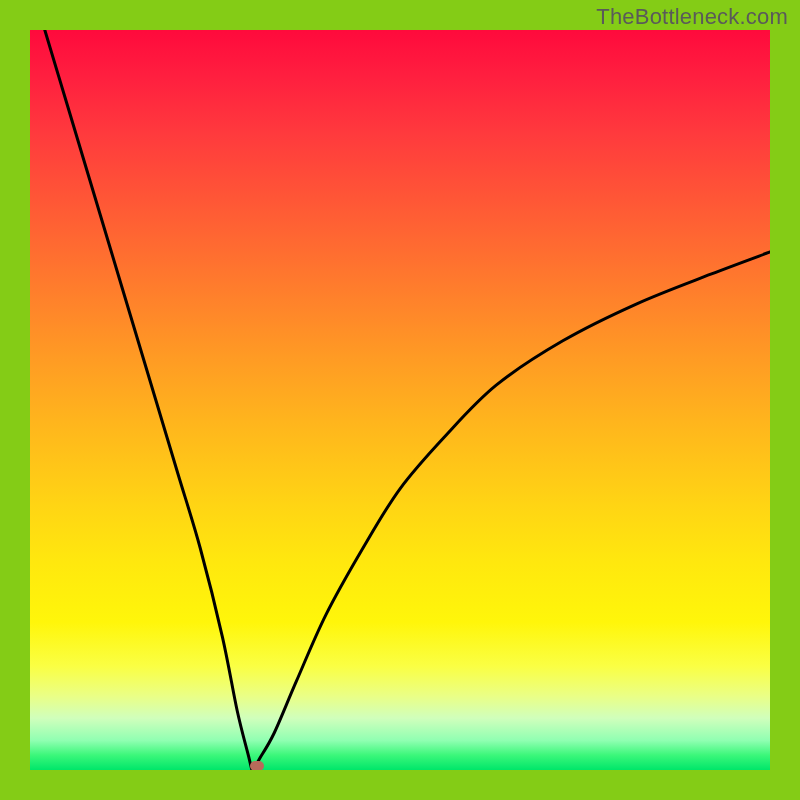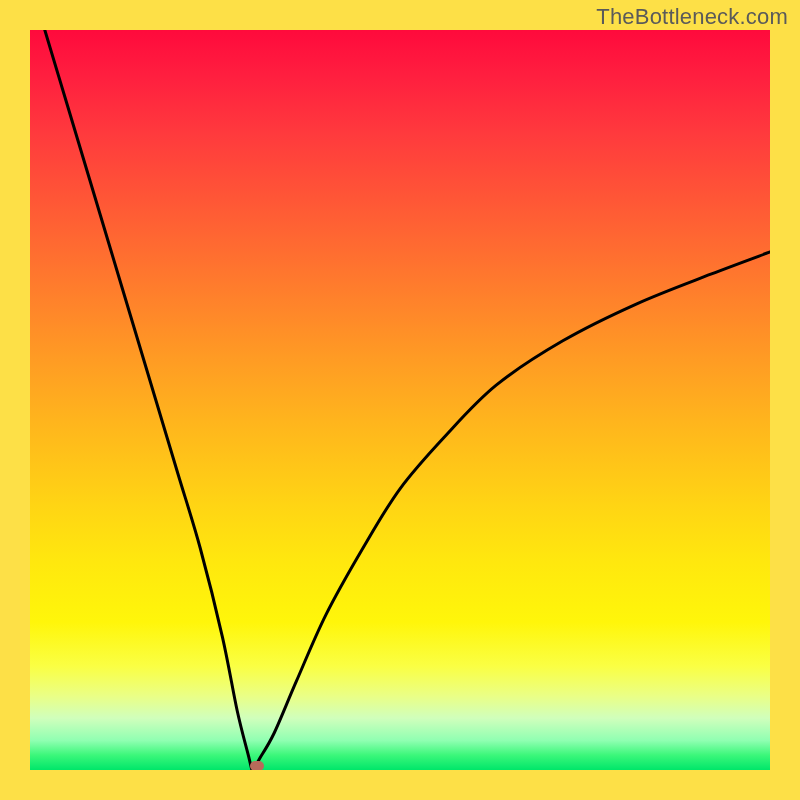--- a/index.html
+++ b/index.html
@@ -8,21 +8,21 @@
     width: 800px;
     height: 800px;
     background: #000;
     font-family: Arial, Helvetica, sans-serif;
     overflow: hidden;
   }
   .frame {
     position: relative;
     width: 800px;
     height: 800px;
-    background: #fde047;
+    background: #84cc16;
   }
   .watermark {
     position: absolute;
     top: 4px;
     right: 12px;
     color: #5a5a5a;
     font-size: 22px;
     font-weight: 500;
     letter-spacing: 0.2px;
     z-index: 10;

